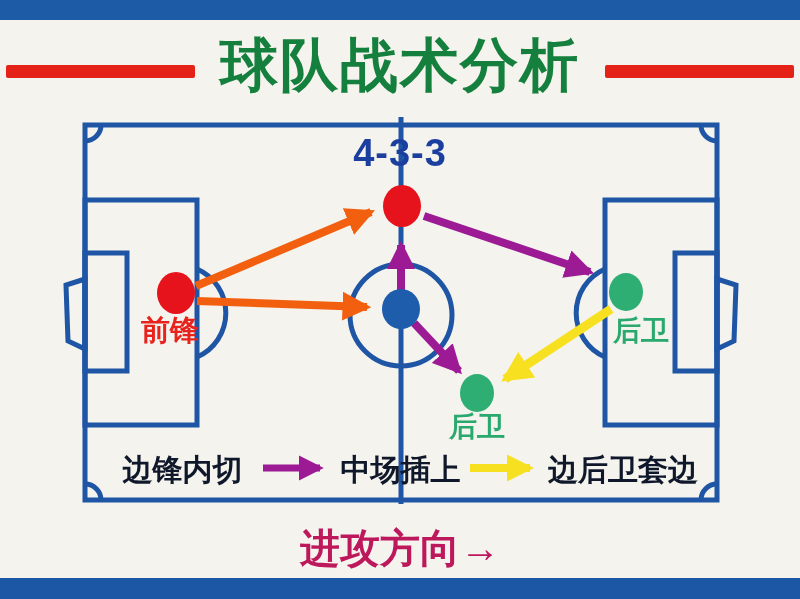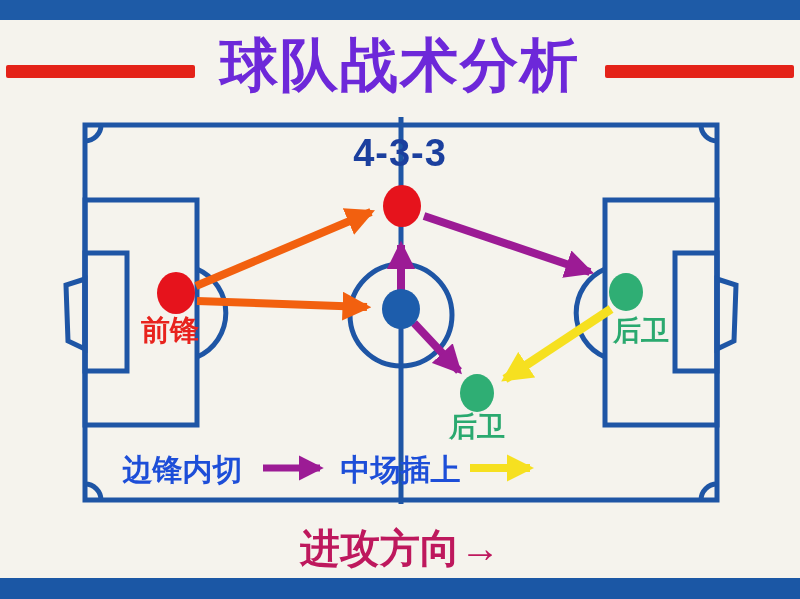--- a/index.html
+++ b/index.html
@@ -11,30 +11,30 @@
   }
   .stage{position:absolute;inset:0;width:800px;height:599px;}
   .stripe-top{position:absolute;left:0;top:0;width:800px;height:20px;background:#1e5ba7;}
   .stripe-bottom{position:absolute;left:0;top:578px;width:800px;height:21px;background:#1b57a5;}
   .title-line{position:absolute;top:65px;height:13px;background:#e42218;border-radius:2px;}
   .title-line.left{left:6px;width:189px;}
   .title-line.right{left:605px;width:189px;}
   .page-title{
     position:absolute;left:200px;top:30px;width:400px;height:70px;
     text-align:center;line-height:70px;
-    font-size:58px;font-weight:bold;color:#6d28d9;letter-spacing:2px;
+    font-size:58px;font-weight:bold;color:#15803d;letter-spacing:2px;
   }
   .pitch-svg{position:absolute;left:0;top:0;z-index:1;}
   .lbl{position:absolute;z-index:2;font-weight:bold;text-align:center;}
   .formation{left:330px;top:132px;width:140px;font-size:38px;color:#1b3f9e;letter-spacing:1px;}
   .lbl-forward{left:120px;top:311px;width:100px;font-size:29px;color:#e8231d;}
   .lbl-mid{left:352px;top:325px;width:100px;font-size:29px;color:#174f9f;}
   .lbl-def-right{left:591px;top:312px;width:100px;font-size:28px;color:#2aa96f;}
   .lbl-def-lower{left:427px;top:408px;width:100px;font-size:28px;color:#2aa96f;}
-  .legend-item{top:450px;font-size:30px;color:#1d4ed8;}
+  .legend-item{top:450px;font-size:30px;color:#0f172a;}
   .legend-1{left:105px;width:155px;}
   .legend-2{left:323px;width:155px;}
   .legend-3{left:538px;width:170px;}
   .footer-direction{
     position:absolute;left:0;top:521px;width:800px;text-align:center;
     font-size:40px;font-weight:bold;color:#be185d;z-index:2;
   }
 </style>
 </head>
 <body>
@@ -104,17 +104,18 @@
     </g>
   </svg>
 
   <div class="lbl formation">4-3-3</div>
   <div class="lbl lbl-forward">前锋</div>
   <div class="lbl lbl-def-right">后卫</div>
   <div class="lbl lbl-def-lower">后卫</div>
 
   <div class="lbl legend-item legend-1">边锋内切</div>
   <div class="lbl legend-item legend-2">中场插上</div>
+  <div class="lbl legend-item legend-3">边后卫套边</div>
 
   <div class="footer-direction">进攻方向→</div>
 
   <div class="stripe-bottom"></div>
 </div>
 
 </body></html>

